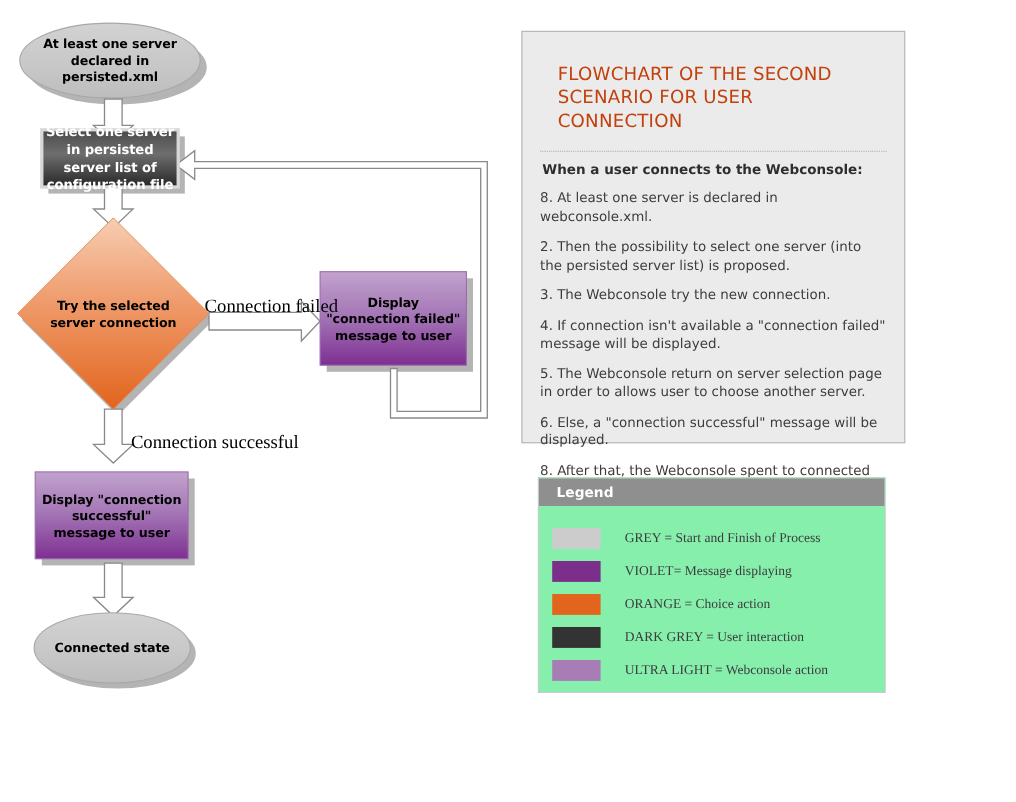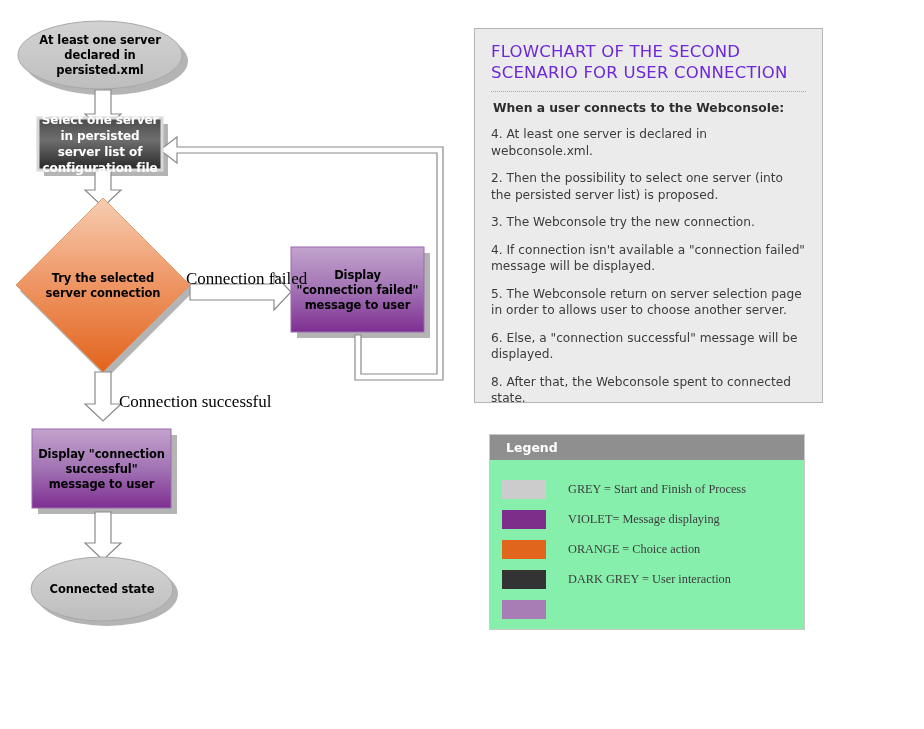--- a/index.html
+++ b/index.html
@@ -53,24 +53,24 @@
     left: 474px;
     top: 28px;
     width: 349px;
     height: 375px;
     background: #ebebeb;
     border: 1px solid #b4b4b4;
     box-sizing: border-box;
     padding: 12px 16px 10px 16px;
   }
   #info-panel h1 {
-    margin: 0;
+    margin: 16px;
     font-size: 16.5px;
     font-weight: normal;
-    color: #6d28d9;
+    color: #c2410c;
     line-height: 21px;
     letter-spacing: 0.2px;
   }
   .panel-divider {
     margin: 7px 0 9px 0;
     height: 1px;
     border-bottom: 1px dotted #a8a8a8;
   }
   #info-panel .lead {
     margin: 0 0 11px 2px;
@@ -226,21 +226,21 @@
 <div class="shape-label" style="left:40px; top:575px; width:124px; height:28px;text-align:center;">Connected state</div>
 
 <div class="edge-label" style="left:186px; top:269px;">Connection failed</div>
 
 <div class="edge-label" style="left:119px; top:392px;">Connection successful</div>
 
 <div id="info-panel">
   <h1>FLOWCHART OF THE SECOND SCENARIO FOR USER CONNECTION</h1>
   <div class="panel-divider"></div>
   <p class="lead">When a user connects to the Webconsole:</p>
-  <p class="step">4. At least one server is declared in webconsole.xml.</p>
+  <p class="step">8. At least one server is declared in webconsole.xml.</p>
   <p class="step">2. Then the possibility to select one server (into the persisted server list) is proposed.</p>
   <p class="step">3. The Webconsole try the new connection.</p>
   <p class="step">4. If connection isn't available a "connection failed" message will be displayed.</p>
   <p class="step">5. The Webconsole return on server selection page in order to allows user to choose another server.</p>
   <p class="step">6. Else, a "connection successful" message will be displayed.</p>
   <p class="step">8. After that, the Webconsole spent to connected state.</p>
 </div>
 
 <div id="legend">
   <div id="legend-header">Legend</div>
@@ -256,15 +256,16 @@
     <div class="legend-row">
       <span class="legend-swatch" style="background: rgb(226, 101, 30);"></span>
       <span class="legend-text">ORANGE = Choice action</span>
     </div>
     <div class="legend-row">
       <span class="legend-swatch" style="background: rgb(51, 51, 51);"></span>
       <span class="legend-text">DARK GREY = User interaction</span>
     </div>
     <div class="legend-row">
       <span class="legend-swatch" style="background: rgb(168, 125, 181);"></span>
+      <span class="legend-text">ULTRA LIGHT = Webconsole action</span>
     </div>
   </div>
 </div>
 
 </body></html>

